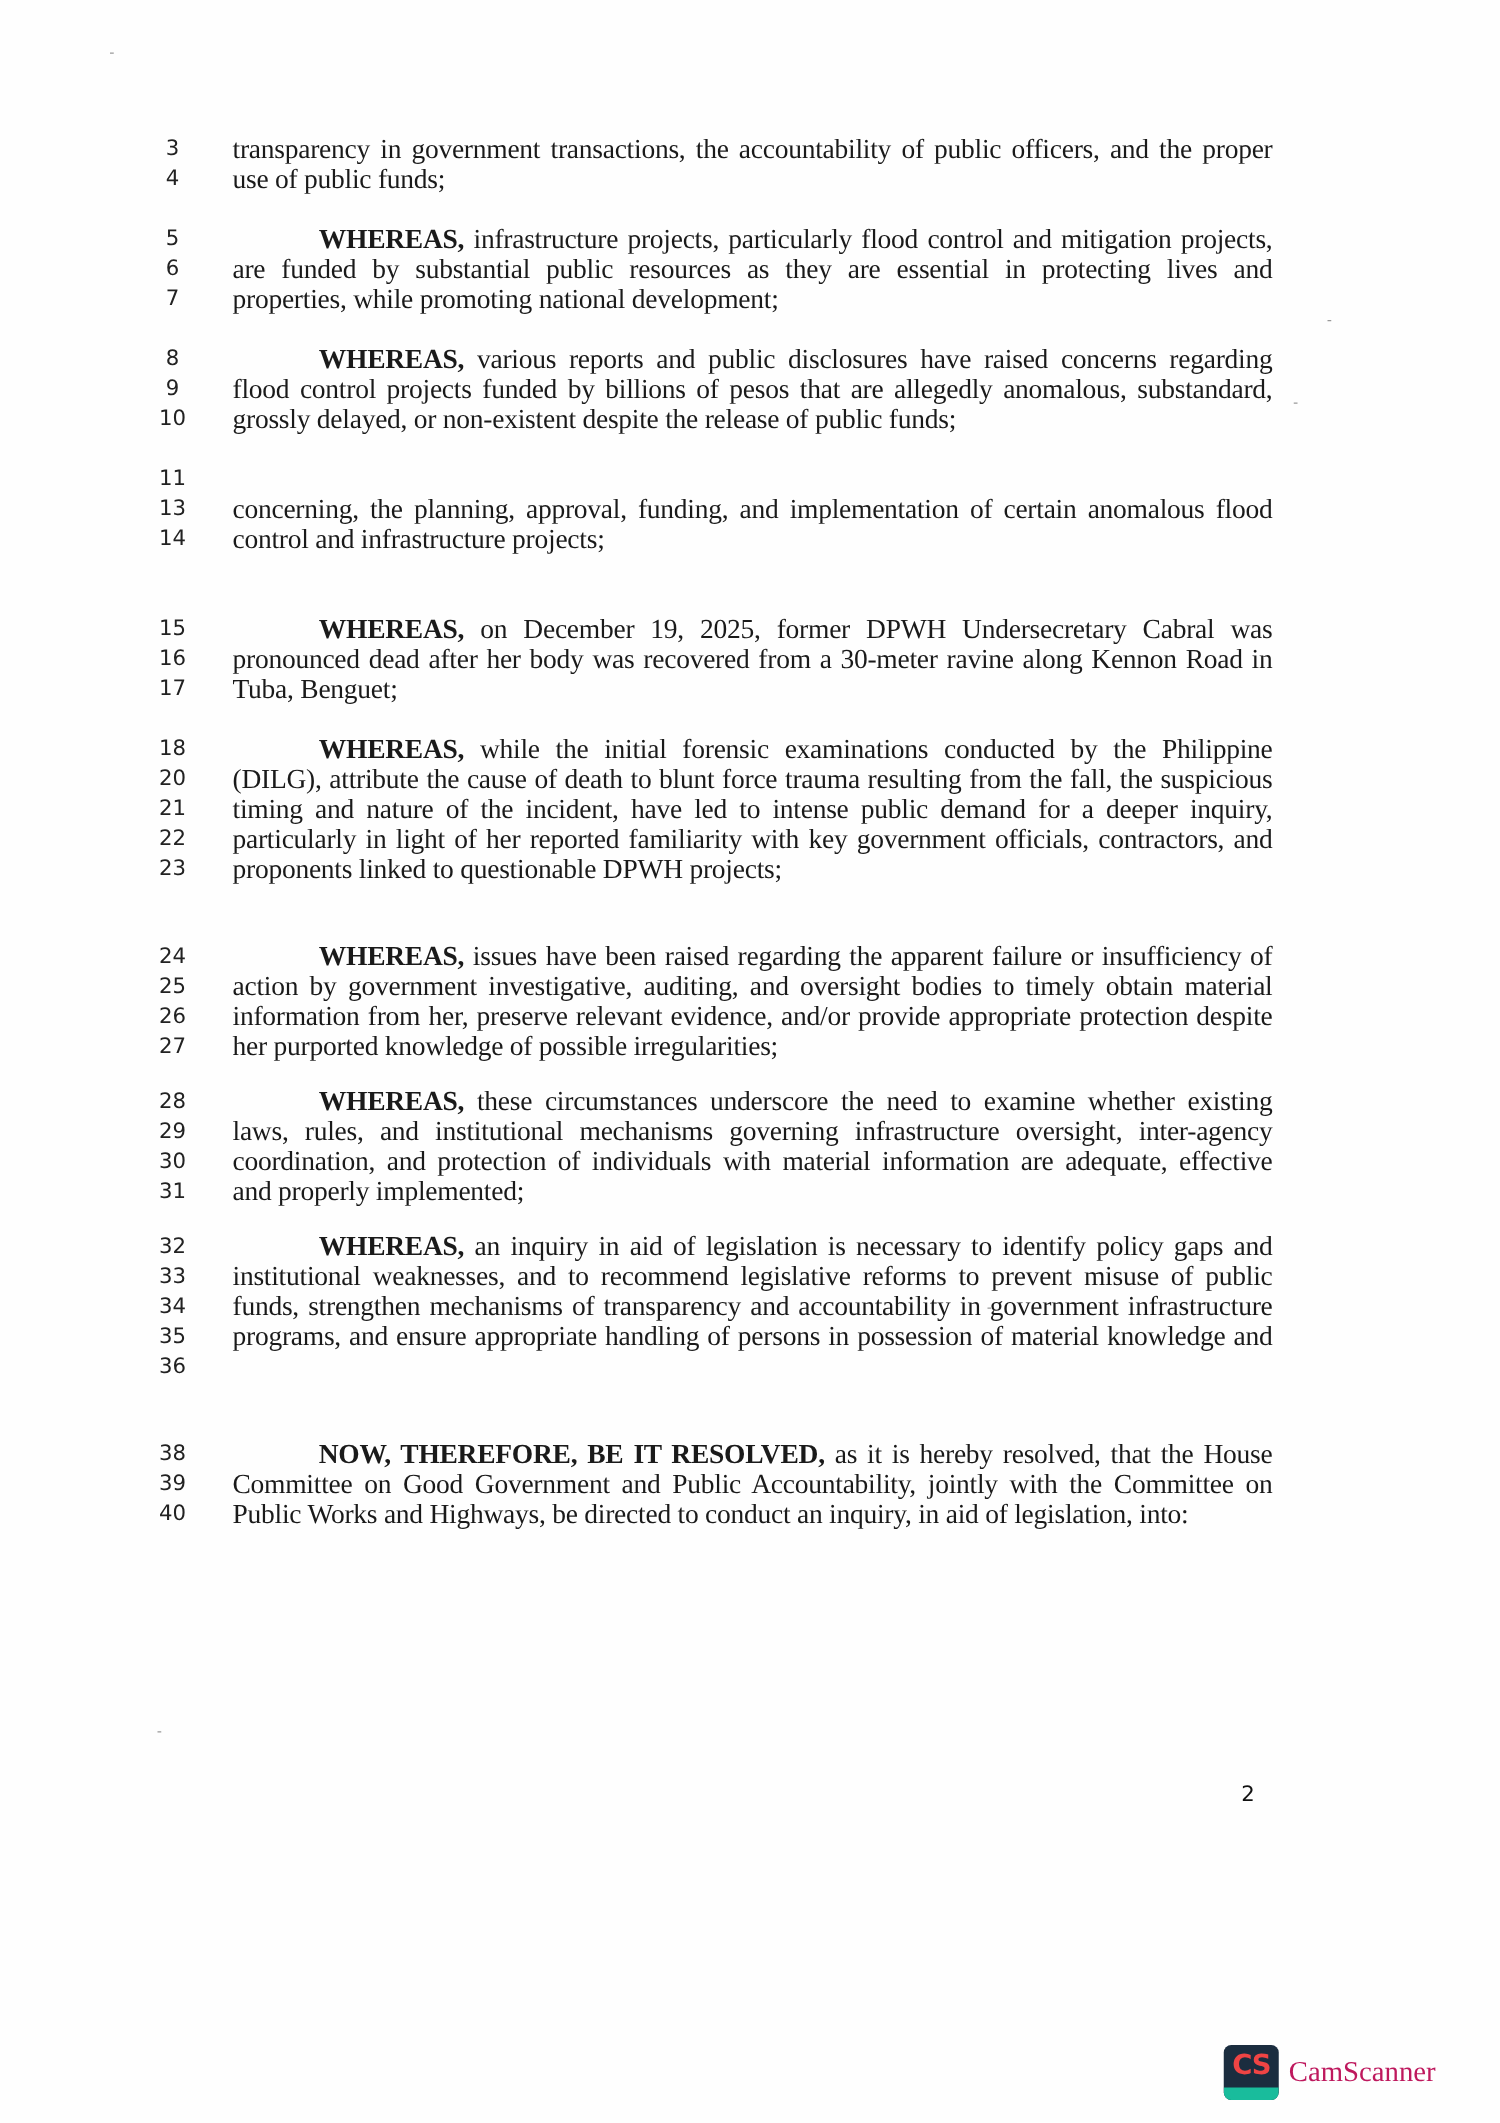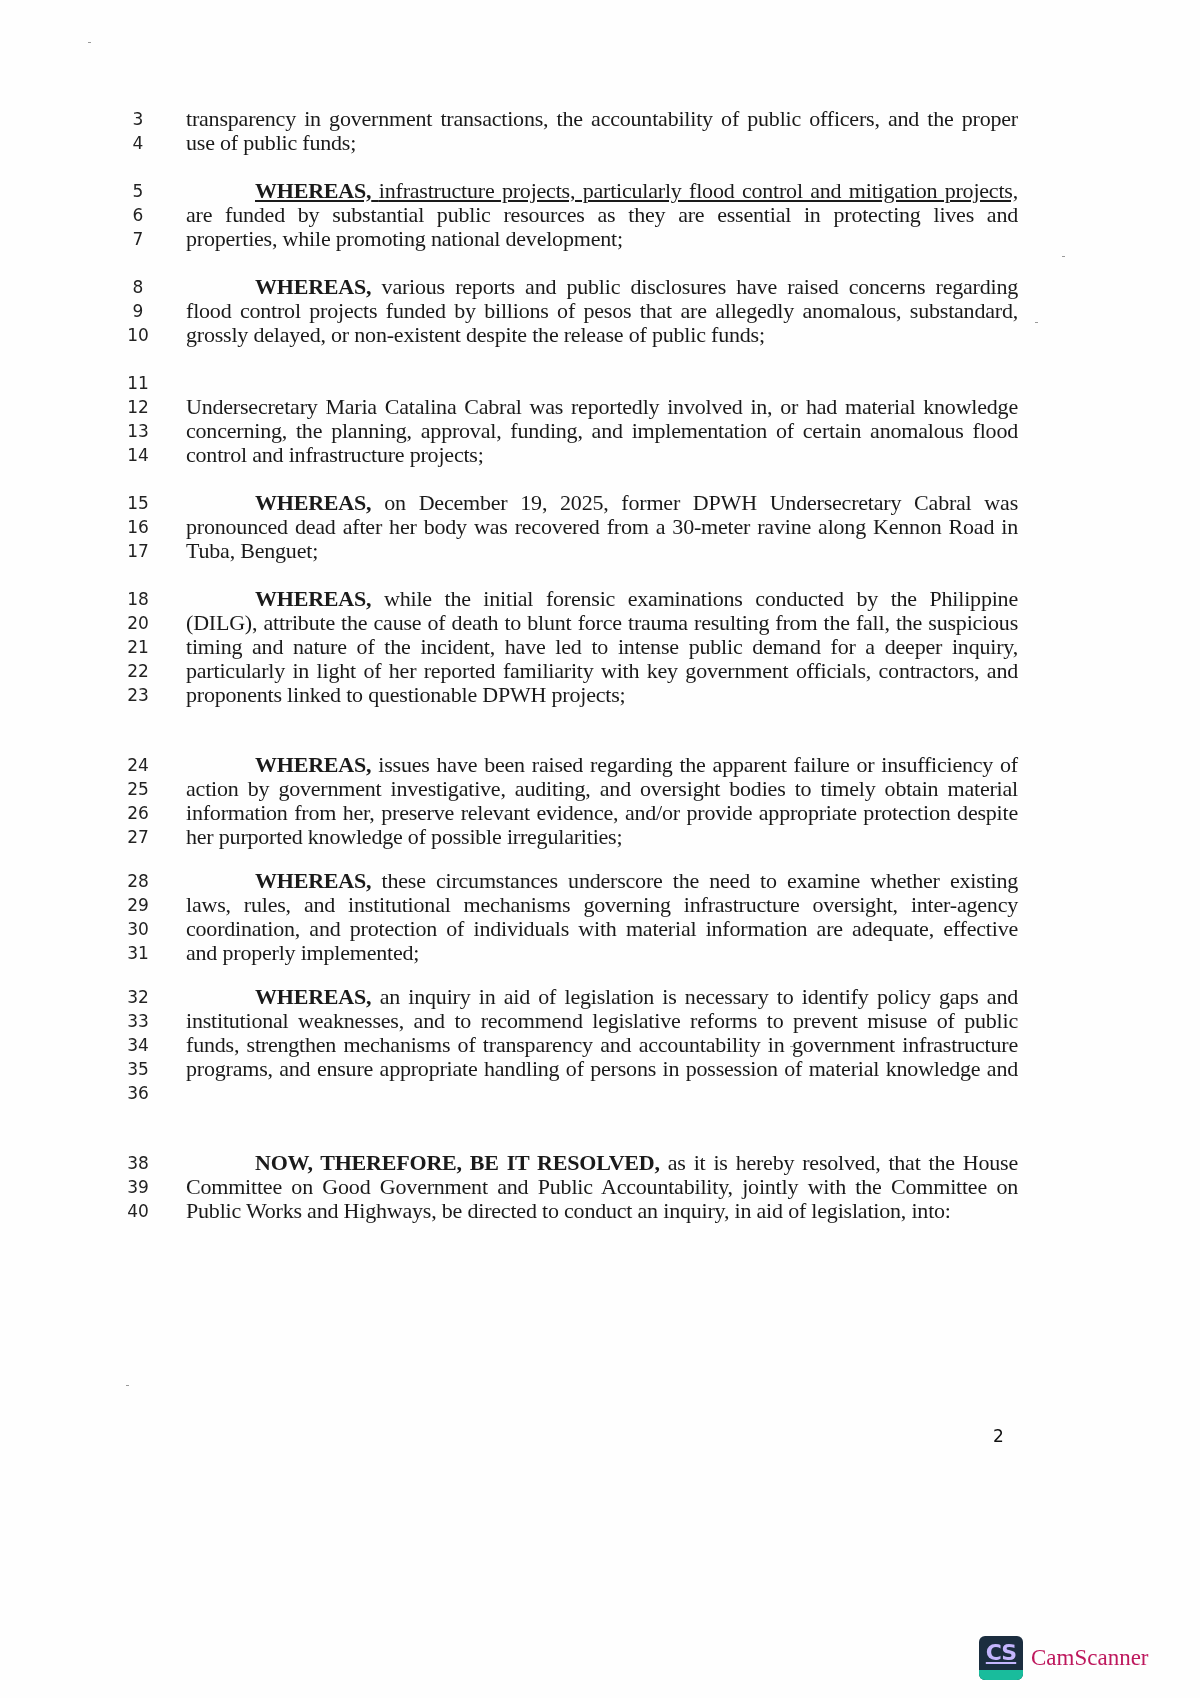--- a/index.html
+++ b/index.html
@@ -14,22 +14,22 @@
          white-space: nowrap; letter-spacing: -0.2px; }
   .txt.just { text-align: justify; text-align-last: justify; }
   .txt.indent { left: 255px; width: 763px; }
   .lead { font-weight: bold; }
   .pagenum { position: absolute; left: 993px; top: 1426px; font-family: "DejaVu Sans", sans-serif;
              font-size: 17px; color: #111; }
   .cs { position: absolute; left: 979px; top: 1636px; display: flex; align-items: center; }
   .cs-logo { width: 44px; height: 44px; border-radius: 6px; background: #1b2d3f; position: relative; overflow: hidden;
              display: flex; align-items: flex-start; justify-content: center; }
   .cs-logo .bar { position: absolute; left: 0; bottom: 0; width: 44px; height: 10px; background: #19bc9c; }
-  .cs-logo .glyph { color: #c4b5fd; font-family: "DejaVu Sans", sans-serif; font-weight: bold; font-size: 22px;
-                    margin-top: 4px; letter-spacing: -1px; text-decoration: underline; }
+  .cs-logo .glyph { color: #ef4444; font-family: "DejaVu Sans", sans-serif; font-weight: bold; font-size: 22px;
+                    margin-top: 4px; letter-spacing: -1px; }
   .cs-name { margin-left: 8px; font-family: "Liberation Serif", serif; font-size: 23px; color: #be185d; }
   .speck { position: absolute; width: 3px; height: 1px; background: #999; }
 </style>
 </head>
 <body>
 
 <div class="page">
 
   <div class="para" style="top:107px">
       <div class="line">
@@ -37,21 +37,21 @@
         <span class="txt just" style="white-space: normal; display: block;"><span>transparency in government transactions, the accountability of public officers, and the proper</span></span>
       </div>
       <div class="line">
         <span class="ln">4</span>
         <span class="txt"><span>use of public funds;</span></span>
       </div>
     </div>
   <div class="para" style="top:179px">
       <div class="line">
         <span class="ln">5</span>
-        <span class="txt indent just" style="white-space: normal; display: block; text-decoration: underline;"><span class="lead">WHEREAS,</span> <span>infrastructure projects, particularly flood control and mitigation projects,</span></span>
+        <span class="txt indent just" style="white-space: normal; display: block;"><span class="lead">WHEREAS,</span> <span>infrastructure projects, particularly flood control and mitigation projects,</span></span>
       </div>
       <div class="line">
         <span class="ln">6</span>
         <span class="txt just" style="white-space: normal; display: block;"><span>are funded by substantial public resources as they are essential in protecting lives and</span></span>
       </div>
       <div class="line">
         <span class="ln">7</span>
         <span class="txt"><span>properties, while promoting national development;</span></span>
       </div>
     </div>
@@ -65,24 +65,20 @@
         <span class="txt just" style="white-space: normal; display: block;"><span>flood control projects funded by billions of pesos that are allegedly anomalous, substandard,</span></span>
       </div>
       <div class="line">
         <span class="ln">10</span>
         <span class="txt"><span>grossly delayed, or non-existent despite the release of public funds;</span></span>
       </div>
     </div>
   <div class="para" style="top:371px">
       <div class="line">
         <span class="ln">11</span>
-      </div>
-      <div class="line">
-        <span class="ln">12</span>
-        <span class="txt just" style="white-space: normal; display: block;"><span>Undersecretary Maria Catalina Cabral was reportedly involved in, or had material knowledge</span></span>
       </div>
       <div class="line">
         <span class="ln">13</span>
         <span class="txt just" style="white-space: normal; display: block;"><span>concerning, the planning, approval, funding, and implementation of certain anomalous flood</span></span>
       </div>
       <div class="line">
         <span class="ln">14</span>
         <span class="txt"><span>control and infrastructure projects;</span></span>
       </div>
     </div>

